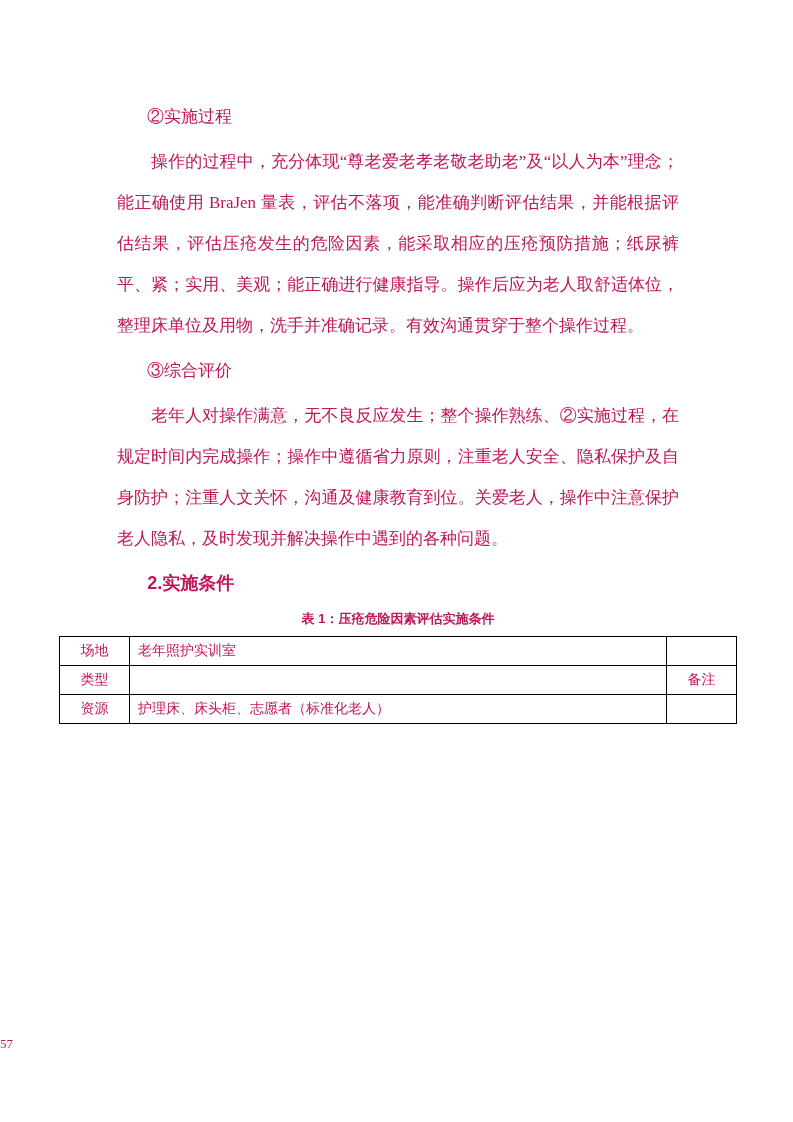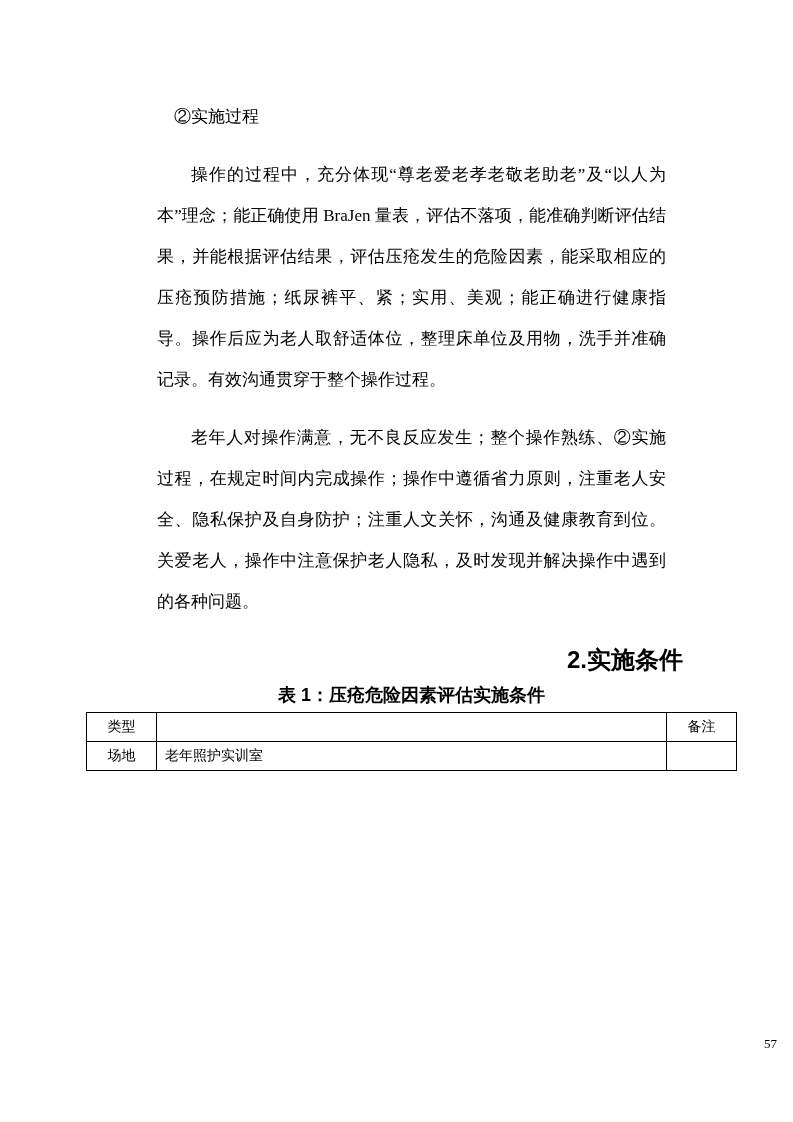--- a/index.html
+++ b/index.html
@@ -6,58 +6,56 @@
   html, body {
     margin: 0;
     padding: 0;
     background: #ffffff;
   }
   .page {
     position: relative;
     width: 793px;
     height: 1122px;
     background: #ffffff;
-    color: #000000;
+    color: #be185d;
     font-family: "Liberation Serif", "DejaVu Serif", serif;
     overflow: hidden;
-    padding-left: 27px;
   }
   .content {
     padding: 96px 110px 0 113px;
   }
   .heading-num {
     font-size: 17px;
     line-height: 41px;
     margin: 0;
     text-indent: 2em;
     font-weight: normal;
   }
   .para {
     font-size: 17px;
     line-height: 41px;
-    margin: 17px;
+    margin: 4px;
     text-indent: 2em;
     text-align: justify;
   }
   .subsection-title {
-    font-size: 24px;
+    font-size: 18px;
     line-height: 41px;
     margin: 0;
     text-indent: 1.9em;
     font-weight: bold;
     font-family: "Liberation Sans", "DejaVu Sans", sans-serif;
-    text-align: right;
   }
   .table-block {
     margin: 5px 56px 0 59px;
   }
   .table-caption {
     text-align: center;
     font-weight: bold;
-    font-size: 18px;
+    font-size: 13px;
     line-height: 20px;
     margin-bottom: 7px;
     font-family: "Liberation Sans", "DejaVu Sans", sans-serif;
   }
   table.cond {
     width: 100%;
     border-collapse: collapse;
     table-layout: fixed;
     font-size: 14px;
   }
@@ -74,54 +72,60 @@
     padding: 2px 14px !important;
   }
   .cell-content {
     text-align: justify;
   }
   .page-number {
     position: absolute;
     left: 0;
     right: 16px;
     top: 1036px;
-    text-align: right;
+    text-align: left;
     font-size: 13px;
     line-height: 16px;
   }
 </style>
 </head>
 <body>
 
 <div class="page">
 
   <div class="content">
     <p class="heading-num">②实施过程</p>
     <p class="para">操作的过程中，充分体现“尊老爱老孝老敬老助老”及“以人为本”理念；能正确使用 BraJen 量表，评估不落项，能准确判断评估结果，并能根据评估结果，评估压疮发生的危险因素，能采取相应的压疮预防措施；纸尿裤平、紧；实用、美观；能正确进行健康指导。操作后应为老人取舒适体位，整理床单位及用物，洗手并准确记录。有效沟通贯穿于整个操作过程。</p>
+    <p class="heading-num">③综合评价</p>
     <p class="para">老年人对操作满意，无不良反应发生；整个操作熟练、②实施过程，在规定时间内完成操作；操作中遵循省力原则，注重老人安全、隐私保护及自身防护；注重人文关怀，沟通及健康教育到位。关爱老人，操作中注意保护老人隐私，及时发现并解决操作中遇到的各种问题。</p>
     <h3 class="subsection-title">2.实施条件</h3>
   </div>
 
   <div class="table-block">
     <div class="table-caption">表 1：压疮危险因素评估实施条件</div>
     <table class="cond">
       <colgroup>
         <col class="col-type">
         <col>
         <col class="col-note">
       </colgroup>
       <tbody>
         <tr>
+          <td class="cell-label">场地</td>
+          <td class="cell-content">老年照护实训室</td>
+          <td class="cell-note"></td>
+        </tr>
+        <tr>
           <td class="cell-label">类型</td>
           <td class="cell-content"></td>
           <td class="cell-label">备注</td>
         </tr>
         <tr>
-          <td class="cell-label">场地</td>
-          <td class="cell-content">老年照护实训室</td>
+          <td class="cell-label">资源</td>
+          <td class="cell-content">护理床、床头柜、志愿者（标准化老人）</td>
           <td class="cell-note"></td>
         </tr>
       </tbody>
     </table>
   </div>
 
   <div class="page-number">57</div>
 
 </div>
 

